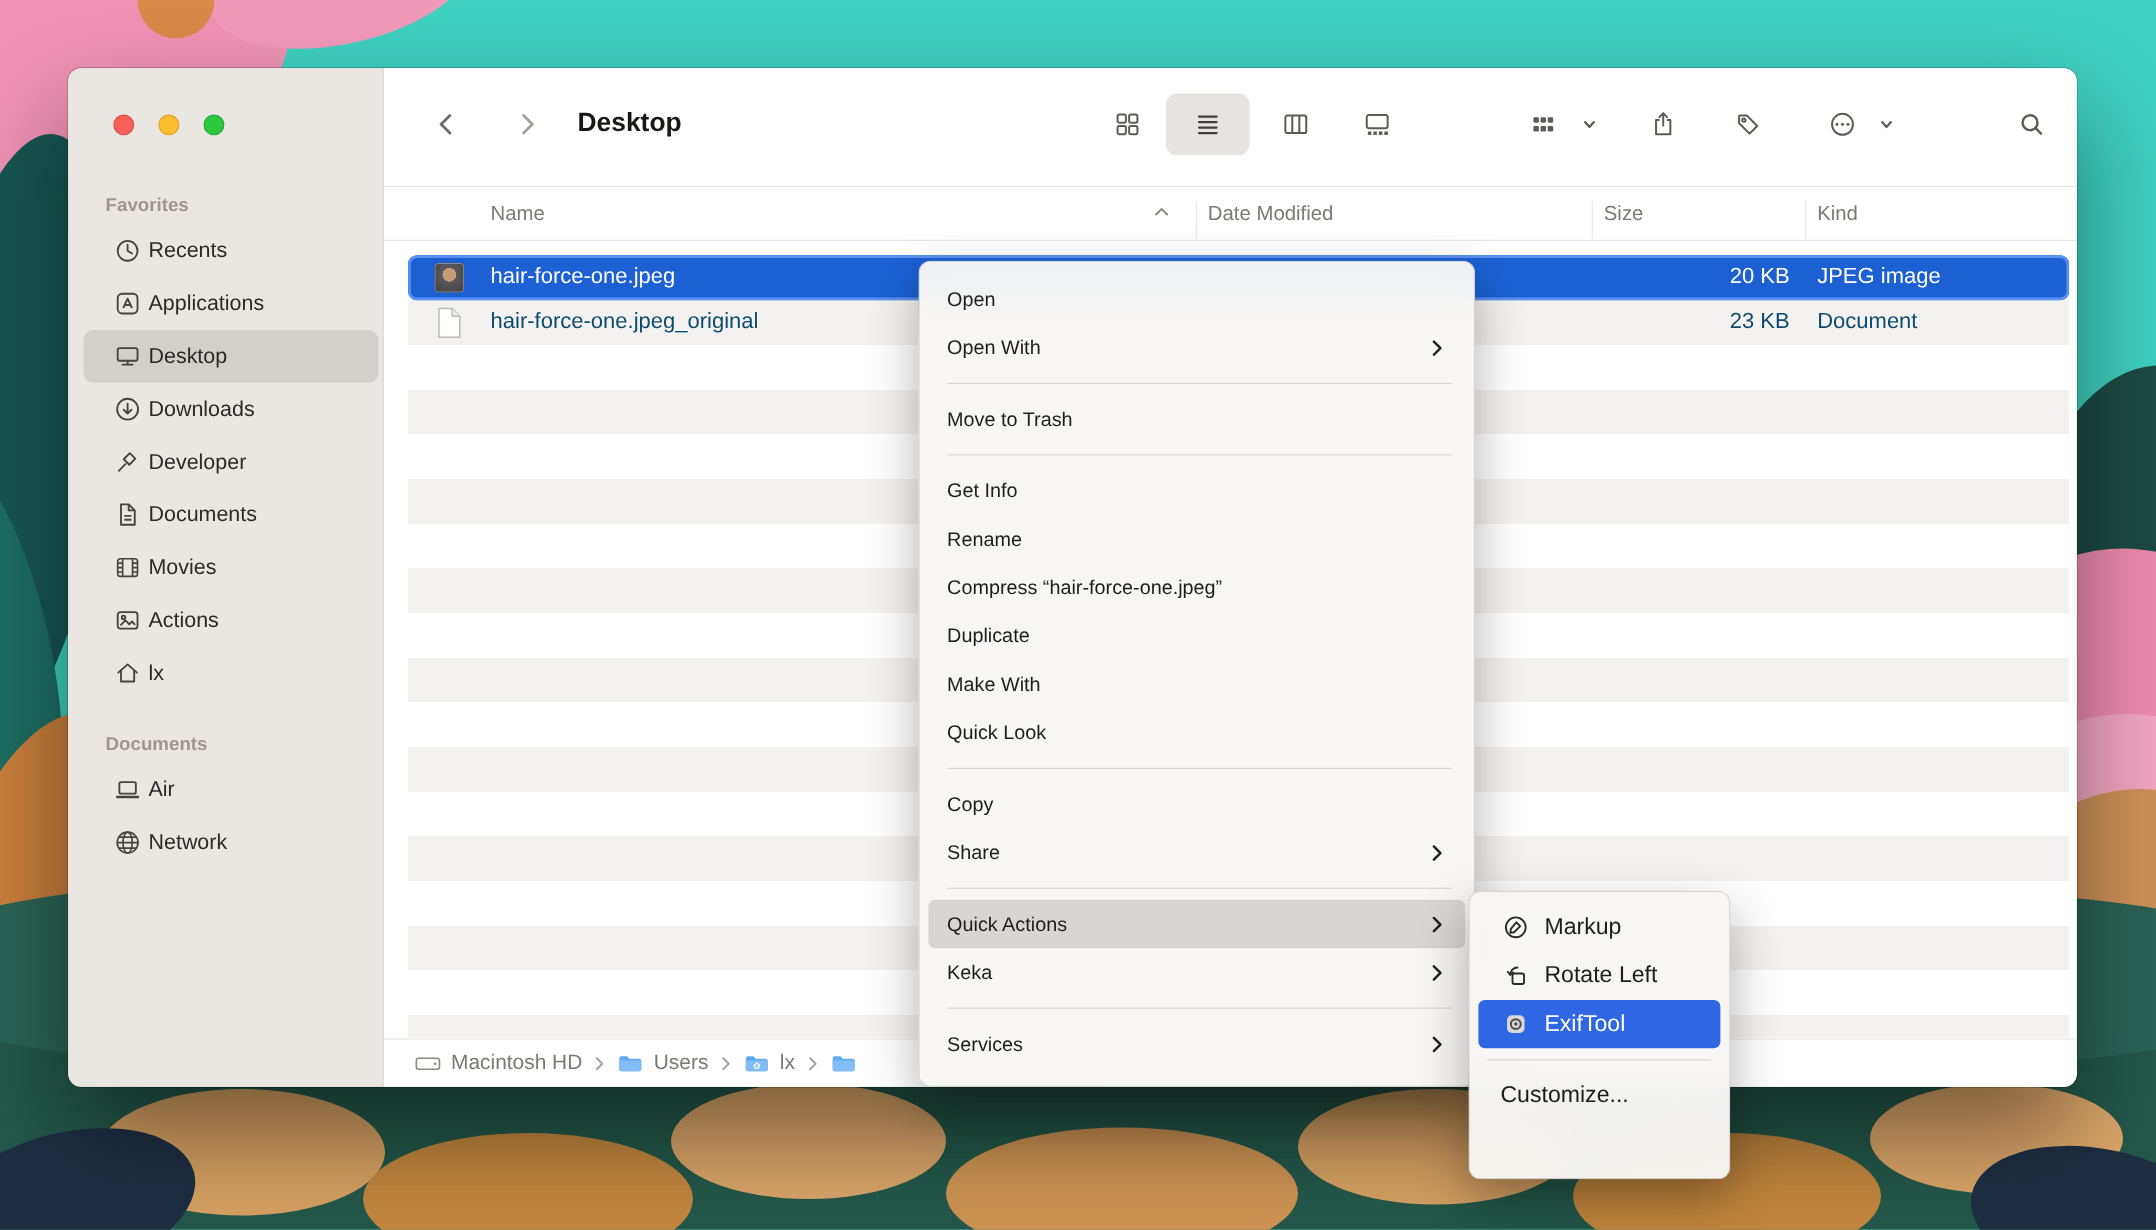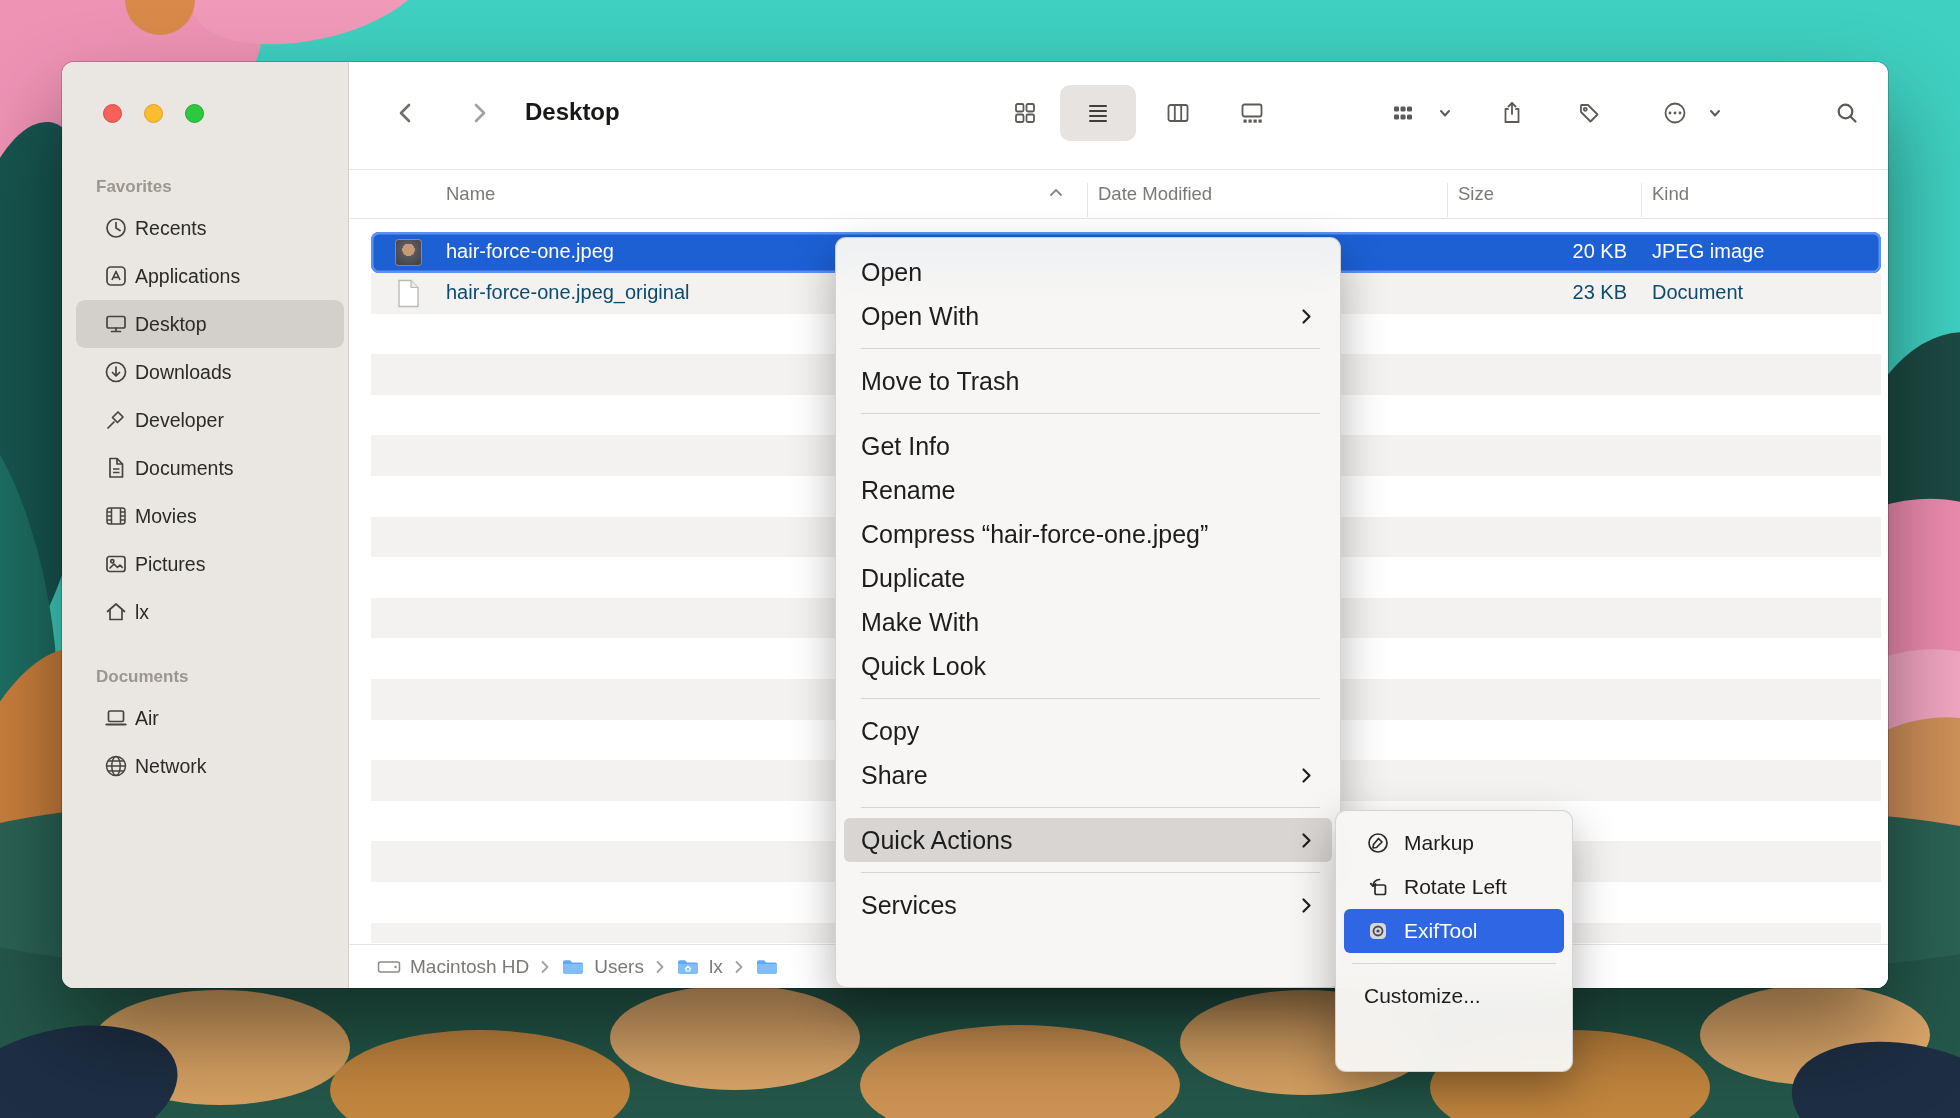--- a/index.html
+++ b/index.html
@@ -52,21 +52,21 @@
 
   .pathbar{position:absolute;left:0;right:0;bottom:0;height:44px;border-top:1px solid #e6e3e0;background:#fff;
     display:flex;align-items:center;gap:11px;padding-left:28px;font-size:19px;color:#7b7875;}
   .pitem{display:flex;align-items:center;gap:9px;}
 
   
   .menu{position:absolute;background:rgba(247,246,244,.97);border:1px solid rgba(0,0,0,.14);border-radius:11px;
     box-shadow:0 18px 45px rgba(0,0,0,.3);backdrop-filter:blur(18px);}
   .ctx{left:835px;top:237px;width:506px;height:751px;padding-top:12px;z-index:20;}
   .mitem{height:44px;margin:0 8px;padding:0 20px 0 17px;border-radius:6px;display:flex;align-items:center;
-    font-size:25px;color:#1d1d1d;}
+    font-size:18px;color:#1d1d1d;}
   .mitem.hl{background:#d8d5d2;}
   .msep{height:1px;background:rgba(60,60,60,.18);margin:10px 20px 10px 25px;}
   .mchev{margin-left:auto;}
 
   .sub{left:1335px;top:810px;width:238px;height:262px;padding-top:10px;z-index:30;}
   .sitem{height:44px;margin:0 8px;padding:0 12px 0 20px;border-radius:6px;display:flex;align-items:center;gap:12px;
     font-size:21px;color:#1d1d1d;}
   .sitem .micw{width:28px;display:flex;justify-content:center;}
   .sitem.hlblue{background:#2f66e4;color:#ffffff;}
 </style>
@@ -174,21 +174,21 @@
         <span>Movies</span>
       </div>
       <div class="srow">
         <span class="sic">
             <svg width="26" height="26" viewBox="0 0 26 26" fill="none" stroke="#454442" stroke-width="1.7" stroke-linejoin="round">
               <rect x="4" y="5.5" width="18" height="15" rx="2.5"></rect>
               <circle cx="9.3" cy="10.3" r="1.6"></circle>
               <path d="M6.5 17.5 L11 13 L14.5 16.5 L17 14 L19.8 17"></path>
             </svg>
           </span>
-        <span>Pictures</span>
+        <span>Actions</span>
       </div>
       <div class="srow">
         <span class="sic">
             <svg width="26" height="26" viewBox="0 0 26 26" fill="none" stroke="#454442" stroke-width="1.7" stroke-linecap="round" stroke-linejoin="round">
               <path d="M4.5 12.5 L13 5 L21.5 12.5"></path>
               <path d="M7 10.5 V20.5 H19 V10.5"></path>
             </svg>
           </span>
         <span>lx</span>
       </div>
@@ -454,20 +454,28 @@
     </div>
   <div class="msep"></div>
   <div class="mitem hl">
       <span>Quick Actions</span>
       <span class="mchev">
         <svg width="11" height="17" viewBox="0 0 11 17">
           <path d="M2.5 2.5 L8.5 8.5 L2.5 14.5" stroke="#1f1f1f" stroke-width="2.2" fill="none" stroke-linecap="round" stroke-linejoin="round"></path>
         </svg>
       </span>
     </div>
+  <div class="mitem">
+      <span>Keka</span>
+      <span class="mchev">
+        <svg width="11" height="17" viewBox="0 0 11 17">
+          <path d="M2.5 2.5 L8.5 8.5 L2.5 14.5" stroke="#1f1f1f" stroke-width="2.2" fill="none" stroke-linecap="round" stroke-linejoin="round"></path>
+        </svg>
+      </span>
+    </div>
   <div class="msep"></div>
   <div class="mitem">
       <span>Services</span>
       <span class="mchev">
         <svg width="11" height="17" viewBox="0 0 11 17">
           <path d="M2.5 2.5 L8.5 8.5 L2.5 14.5" stroke="#1f1f1f" stroke-width="2.2" fill="none" stroke-linecap="round" stroke-linejoin="round"></path>
         </svg>
       </span>
     </div>
 </div>

